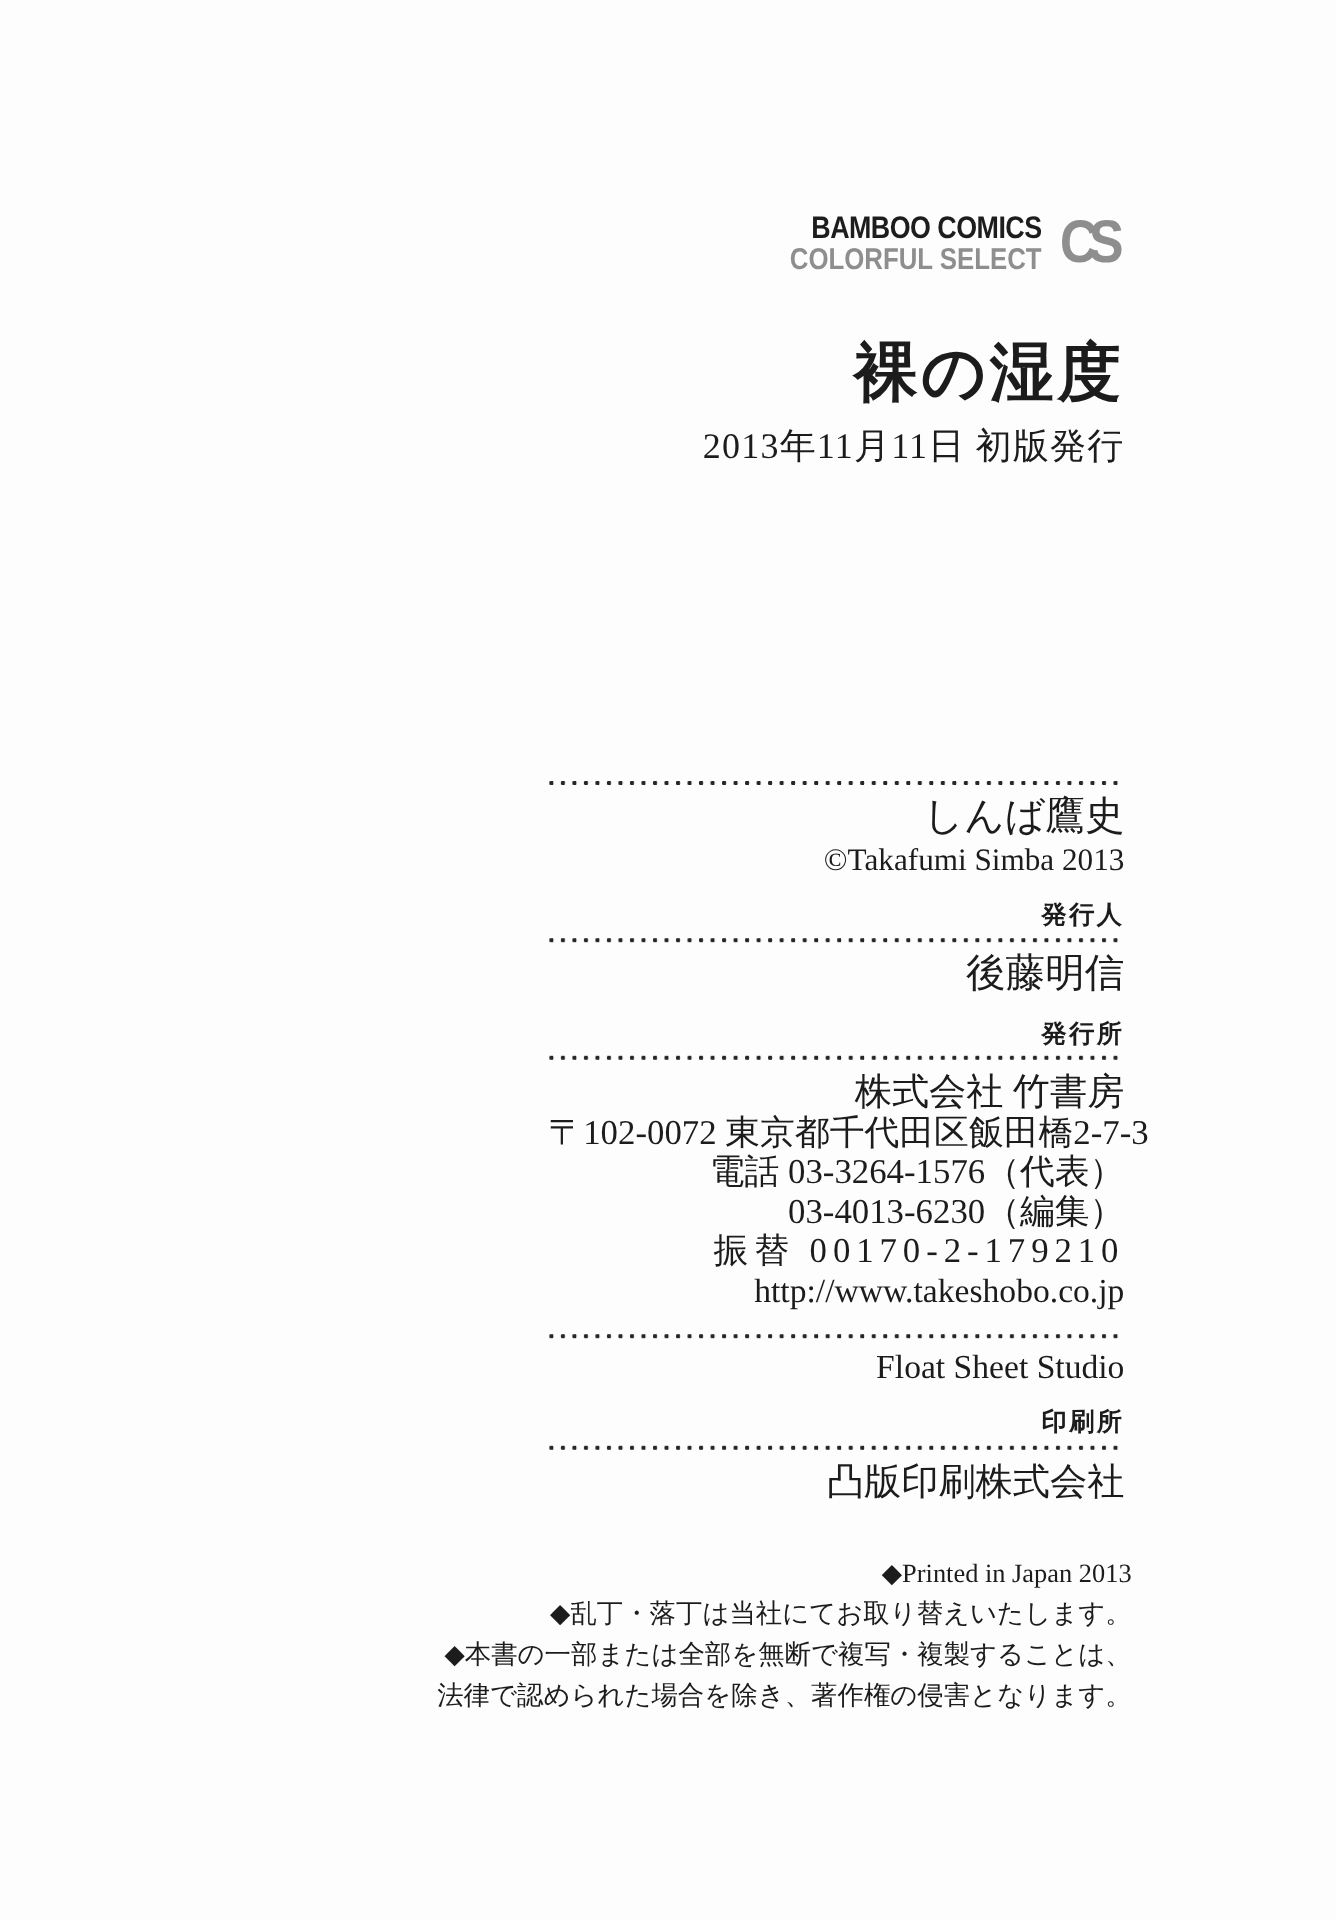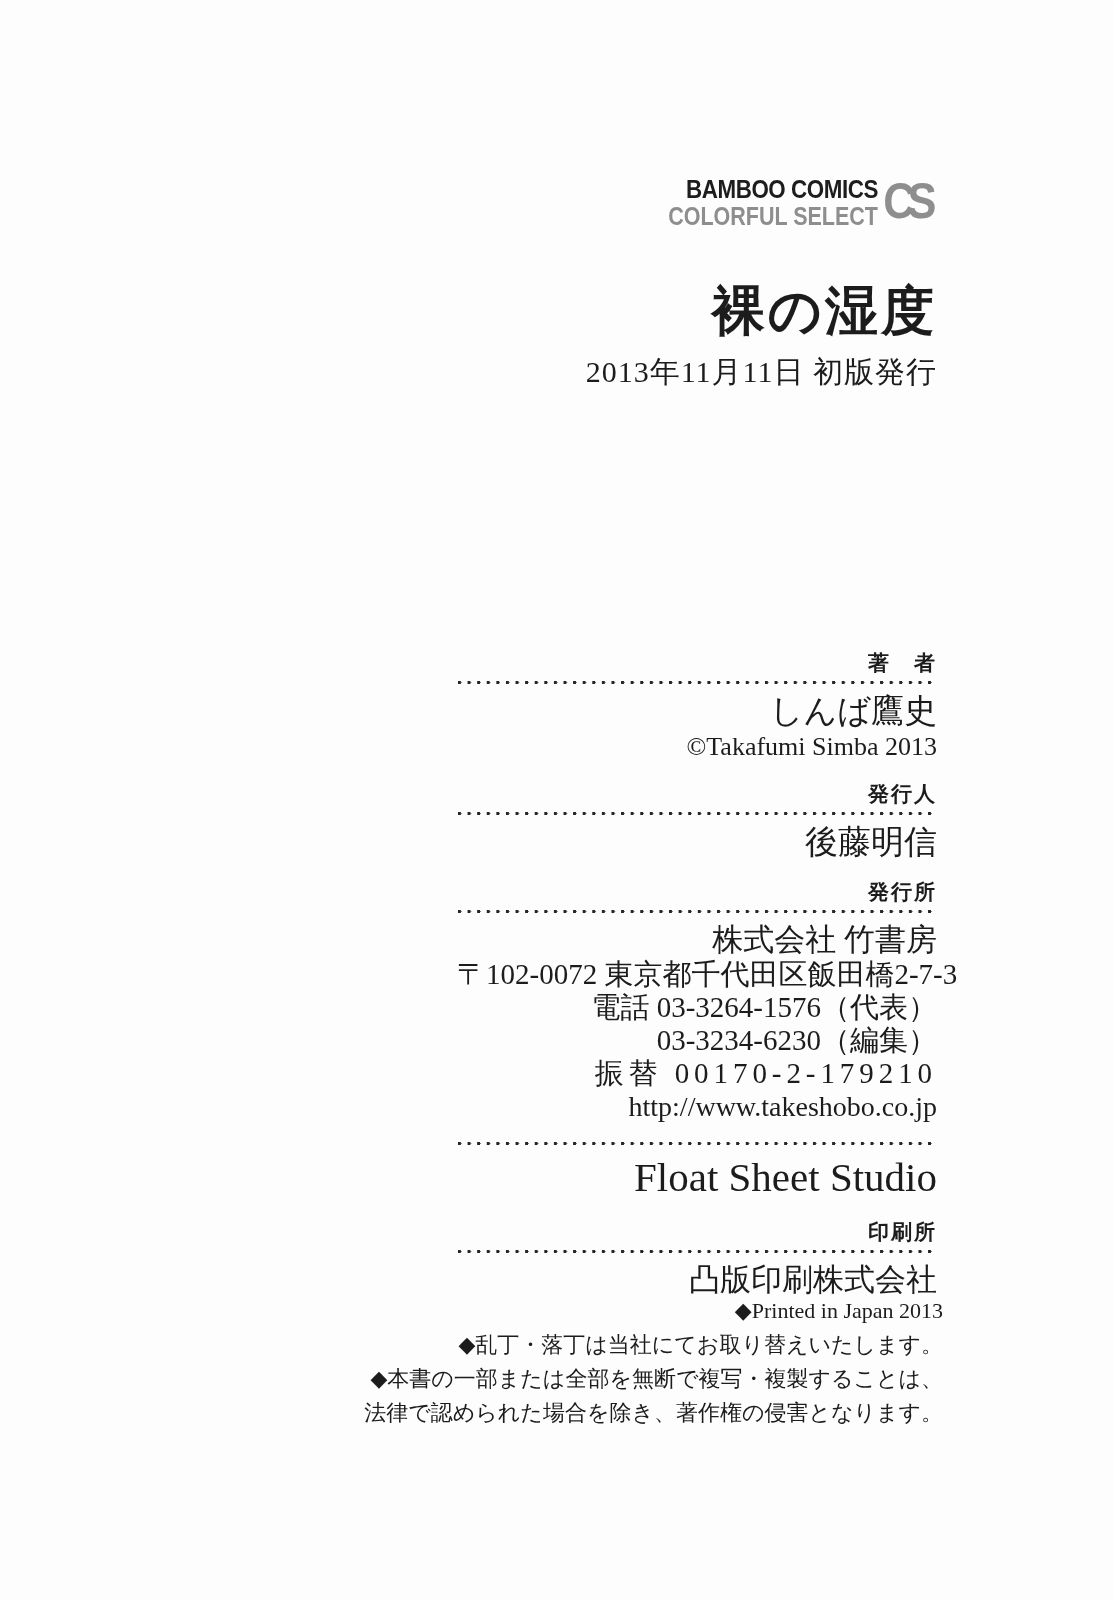--- a/index.html
+++ b/index.html
@@ -14,21 +14,21 @@
     overflow: hidden;
   }
 
   
   .logo-block {
     position: absolute;
     top: 176px;
     right: 170px;
     display: flex;
     align-items: flex-start;
-    gap: 6px;
+    gap: 16px;
   }
   .logo-text {
     text-align: right;
     font-family: "Liberation Sans", "DejaVu Sans", sans-serif;
     font-weight: bold;
     transform: scaleX(0.86);
     transform-origin: right top;
     line-height: 1;
     white-space: nowrap;
   }
@@ -96,21 +96,21 @@
     background-size: 9.6px 5px;
     background-repeat: repeat-x;
   }
   .name-lg   { font-size: 33px; line-height: 1.18; white-space: nowrap; }
   .copyright { font-size: 26px; line-height: 1.25; white-space: nowrap; }
   .company   { font-size: 31px; line-height: 1.2;  white-space: nowrap; }
   .addr      { font-size: 29px; line-height: 1.14; white-space: nowrap; }
   .tel       { font-size: 29px; line-height: 1.14; white-space: nowrap; }
   .transfer  { font-size: 29px; line-height: 1.14; letter-spacing: 0.17em; white-space: nowrap; }
   .url       { font-size: 28px; line-height: 1.2;  white-space: nowrap; }
-  .studio    { font-size: 41px; line-height: 1.2;  white-space: nowrap; }
+  .studio    { font-size: 28px; line-height: 1.2;  white-space: nowrap; }
 
   
   .footer {
     position: absolute;
     top: 1294px;
     right: 170px;
     text-align: right;
     font-size: 22px;
     font-weight: normal;
     line-height: 34px;
@@ -131,39 +131,38 @@
   </div>
 
   <div class="title-block">
     <h1 class="book-title">裸の湿度</h1>
     <div class="pub-date">2013年11月11日 初版発行</div>
   </div>
 
   <div class="colophon">
 
     <div class="section">
-      <div class="col-label">著　者</div>
       <div class="dots"></div>
       <div class="name-lg">しんば鷹史</div>
       <div class="copyright">©Takafumi Simba 2013</div>
     </div>
 
     <div class="section">
       <div class="col-label">発行人</div>
       <div class="dots"></div>
       <div class="name-lg">後藤明信</div>
     </div>
 
     <div class="section">
       <div class="col-label">発行所</div>
       <div class="dots"></div>
       <div class="company">株式会社 竹書房</div>
       <div class="addr">〒102-0072 東京都千代田区飯田橋2-7-3</div>
       <div class="tel">電話 03-3264-1576（代表）</div>
-      <div class="tel">03-3234-6230（編集）</div>
+      <div class="tel">03-4013-6230（編集）</div>
       <div class="transfer">振替 00170-2-179210</div>
       <div class="url">http://www.takeshobo.co.jp</div>
     </div>
 
     <div class="section">
       <div class="dots"></div>
       <div class="studio">Float Sheet Studio</div>
     </div>
 
     <div class="section">

